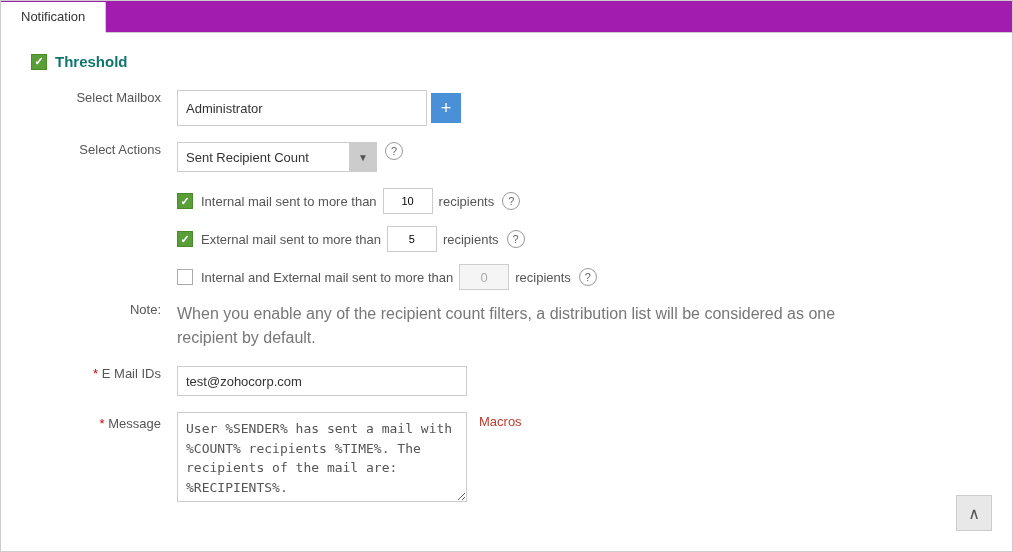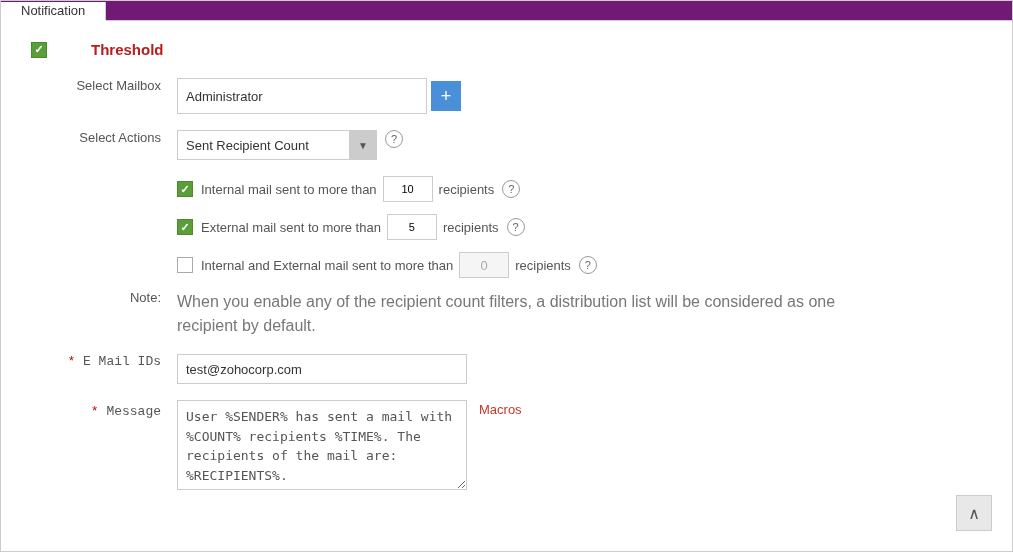--- a/index.html
+++ b/index.html
@@ -14,25 +14,25 @@
     }
     .container {
       width: 1013px;
       height: 552px;
       background: #fff;
       border: 1px solid #ccc;
       position: relative;
       overflow: hidden;
     }
     .tab-bar {
-      background: #701a75;
+      background: #a21caf;
       border-bottom: 1px solid #ccc;
       display: flex;
       align-items: stretch;
-      height: 20px;
+      height: 32px;
     }
     .tab {
       padding: 0 20px;
       display: flex;
       align-items: center;
       background: #fff;
       border-right: 1px solid #ccc;
       border-bottom: 2px solid #fff;
       font-size: 13px;
       color: #333;
@@ -74,22 +74,21 @@
       border: 1px solid #aaa;
       display: inline-flex;
       align-items: center;
       justify-content: center;
       margin-right: 8px;
       flex-shrink: 0;
     }
     .section-title {
       font-size: 15px;
       font-weight: bold;
-      color: #b91c1c;
-      margin-left: 36px;
+      color: #0f766e;
     }
     .form-row {
       display: flex;
       margin-bottom: 16px;
       padding-left: 10px;
     }
     .form-label {
       width: 120px;
       text-align: right;
       margin-right: 16px;
@@ -97,21 +96,20 @@
       font-size: 13px;
       flex-shrink: 0;
     }
     .form-label-required {
       width: 120px;
       text-align: right;
       margin-right: 16px;
       color: #555;
       font-size: 13px;
       flex-shrink: 0;
-      font-family: Liberation Mono, monospace;
     }
     .form-label-required::before {
       content: '* ';
       color: #cc0000;
     }
     .mailbox-row {
       display: flex;
       align-items: center;
       gap: 4px;
     }

